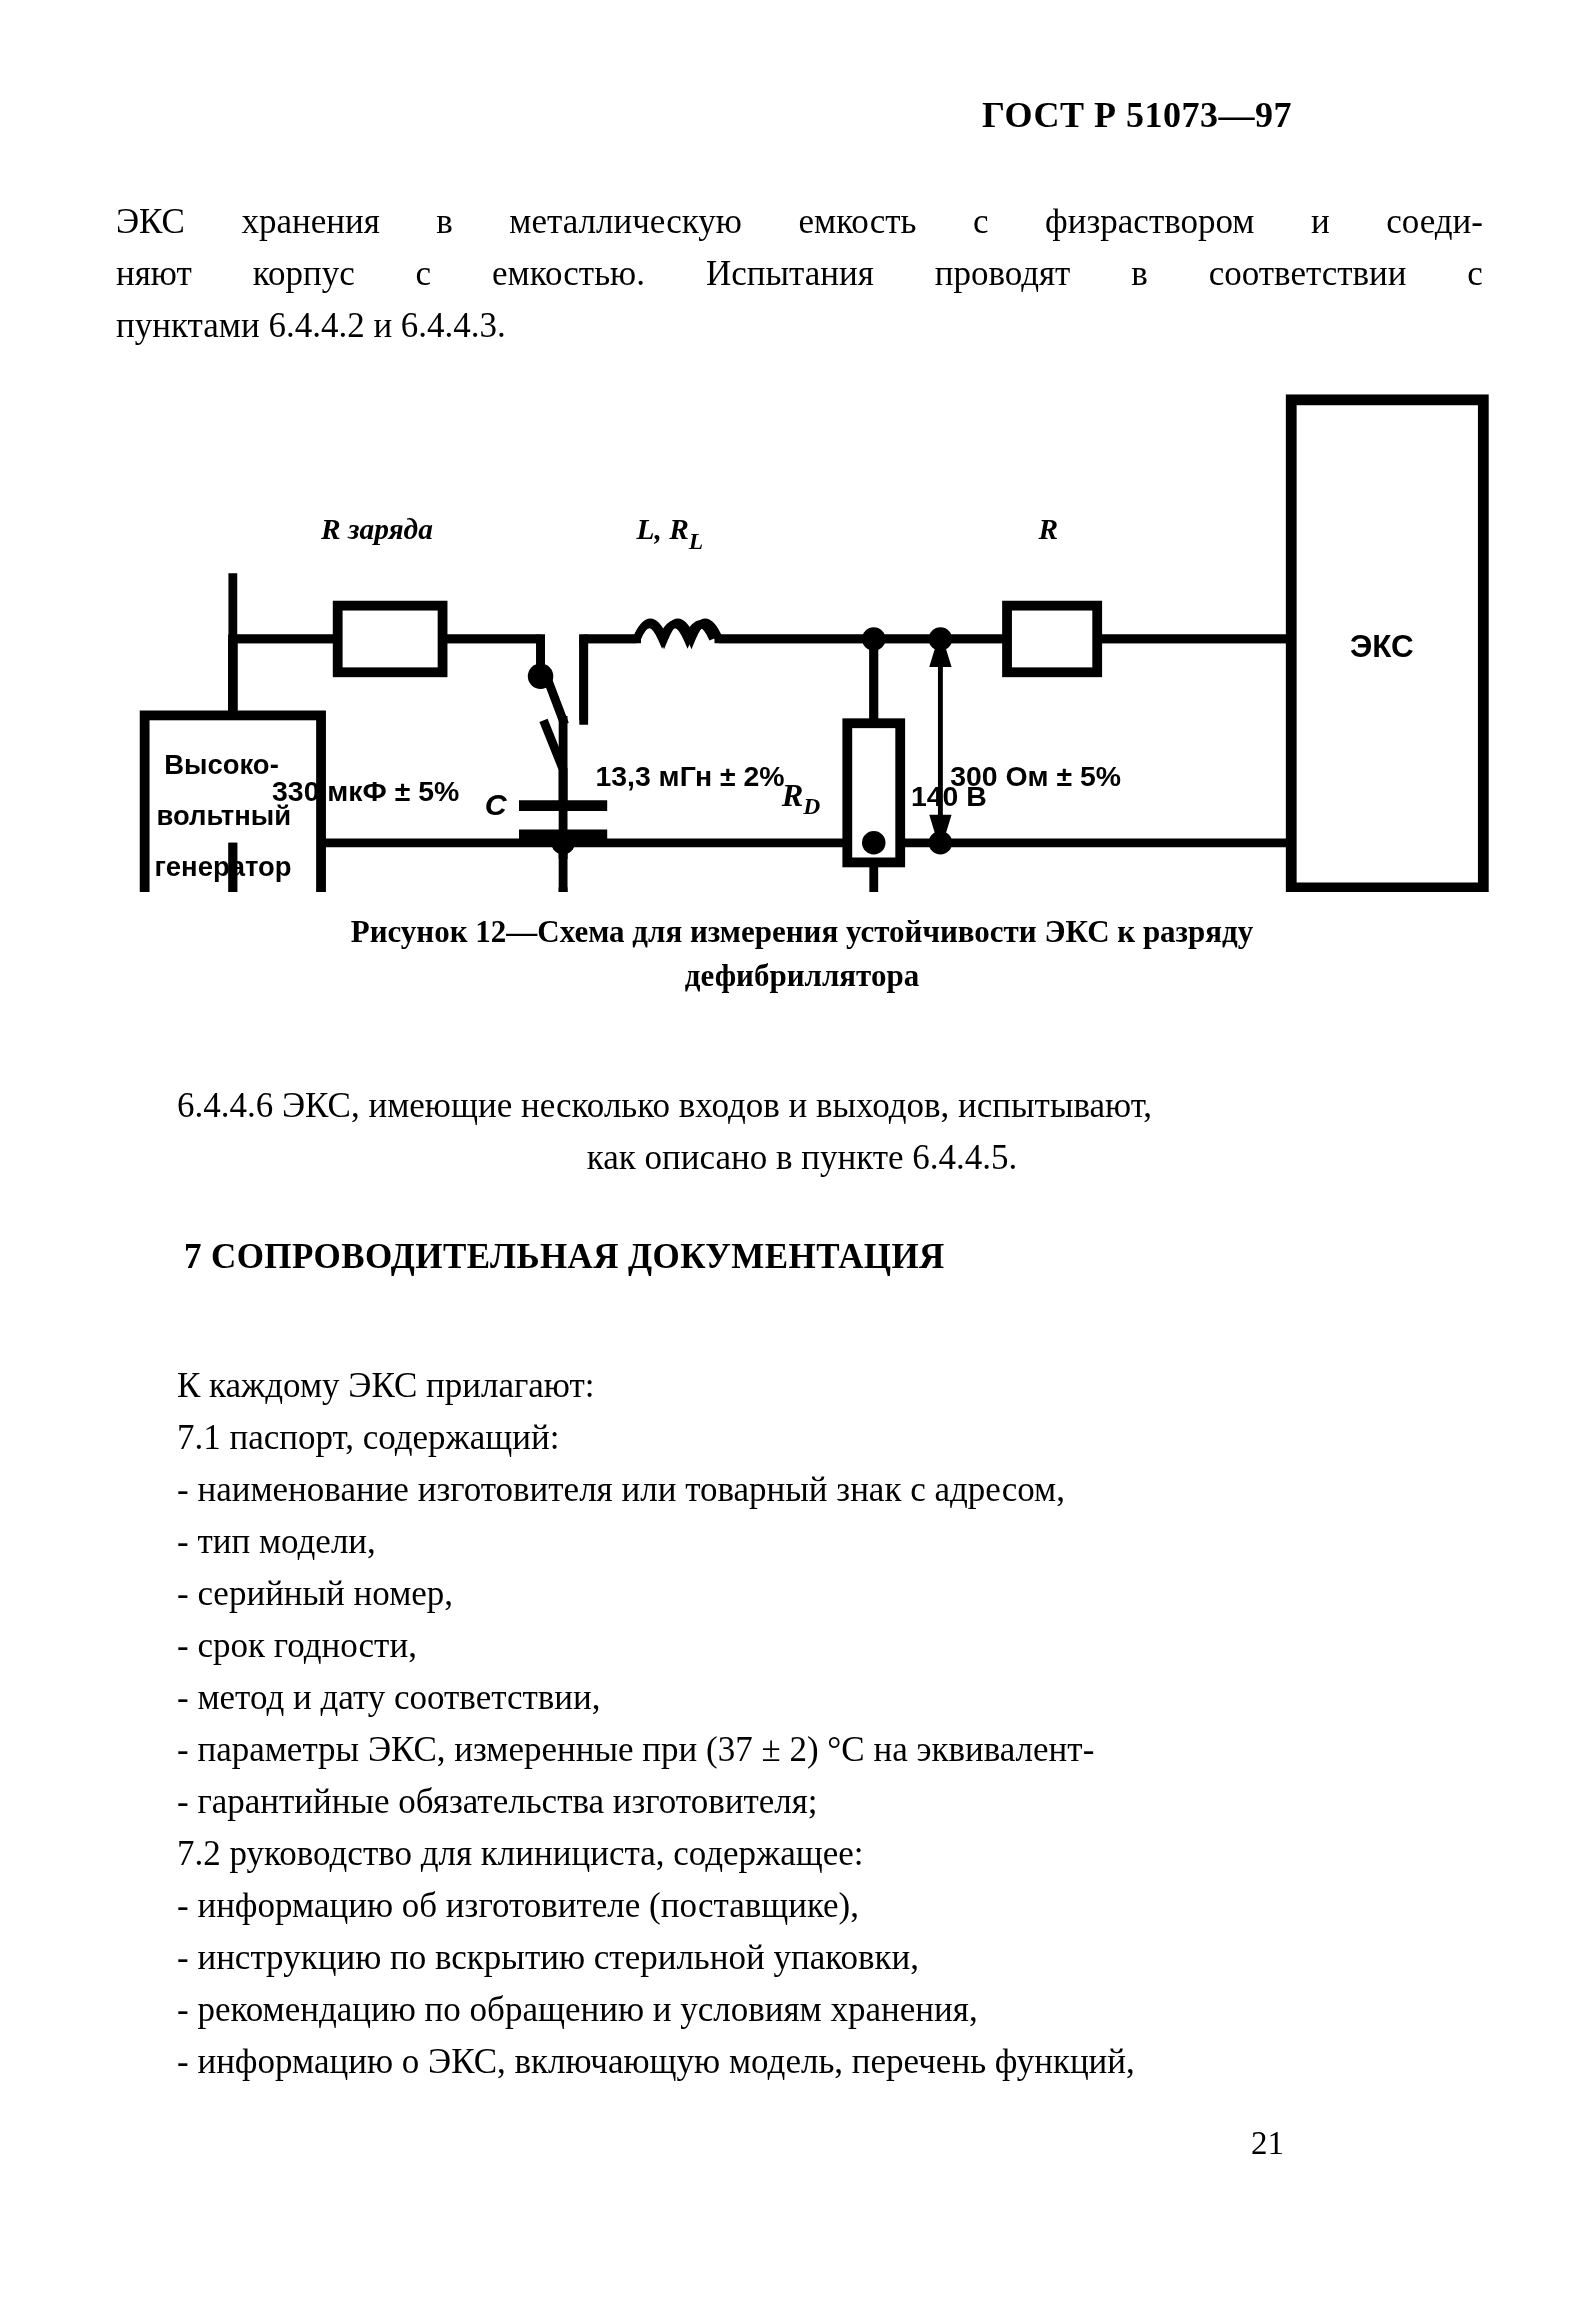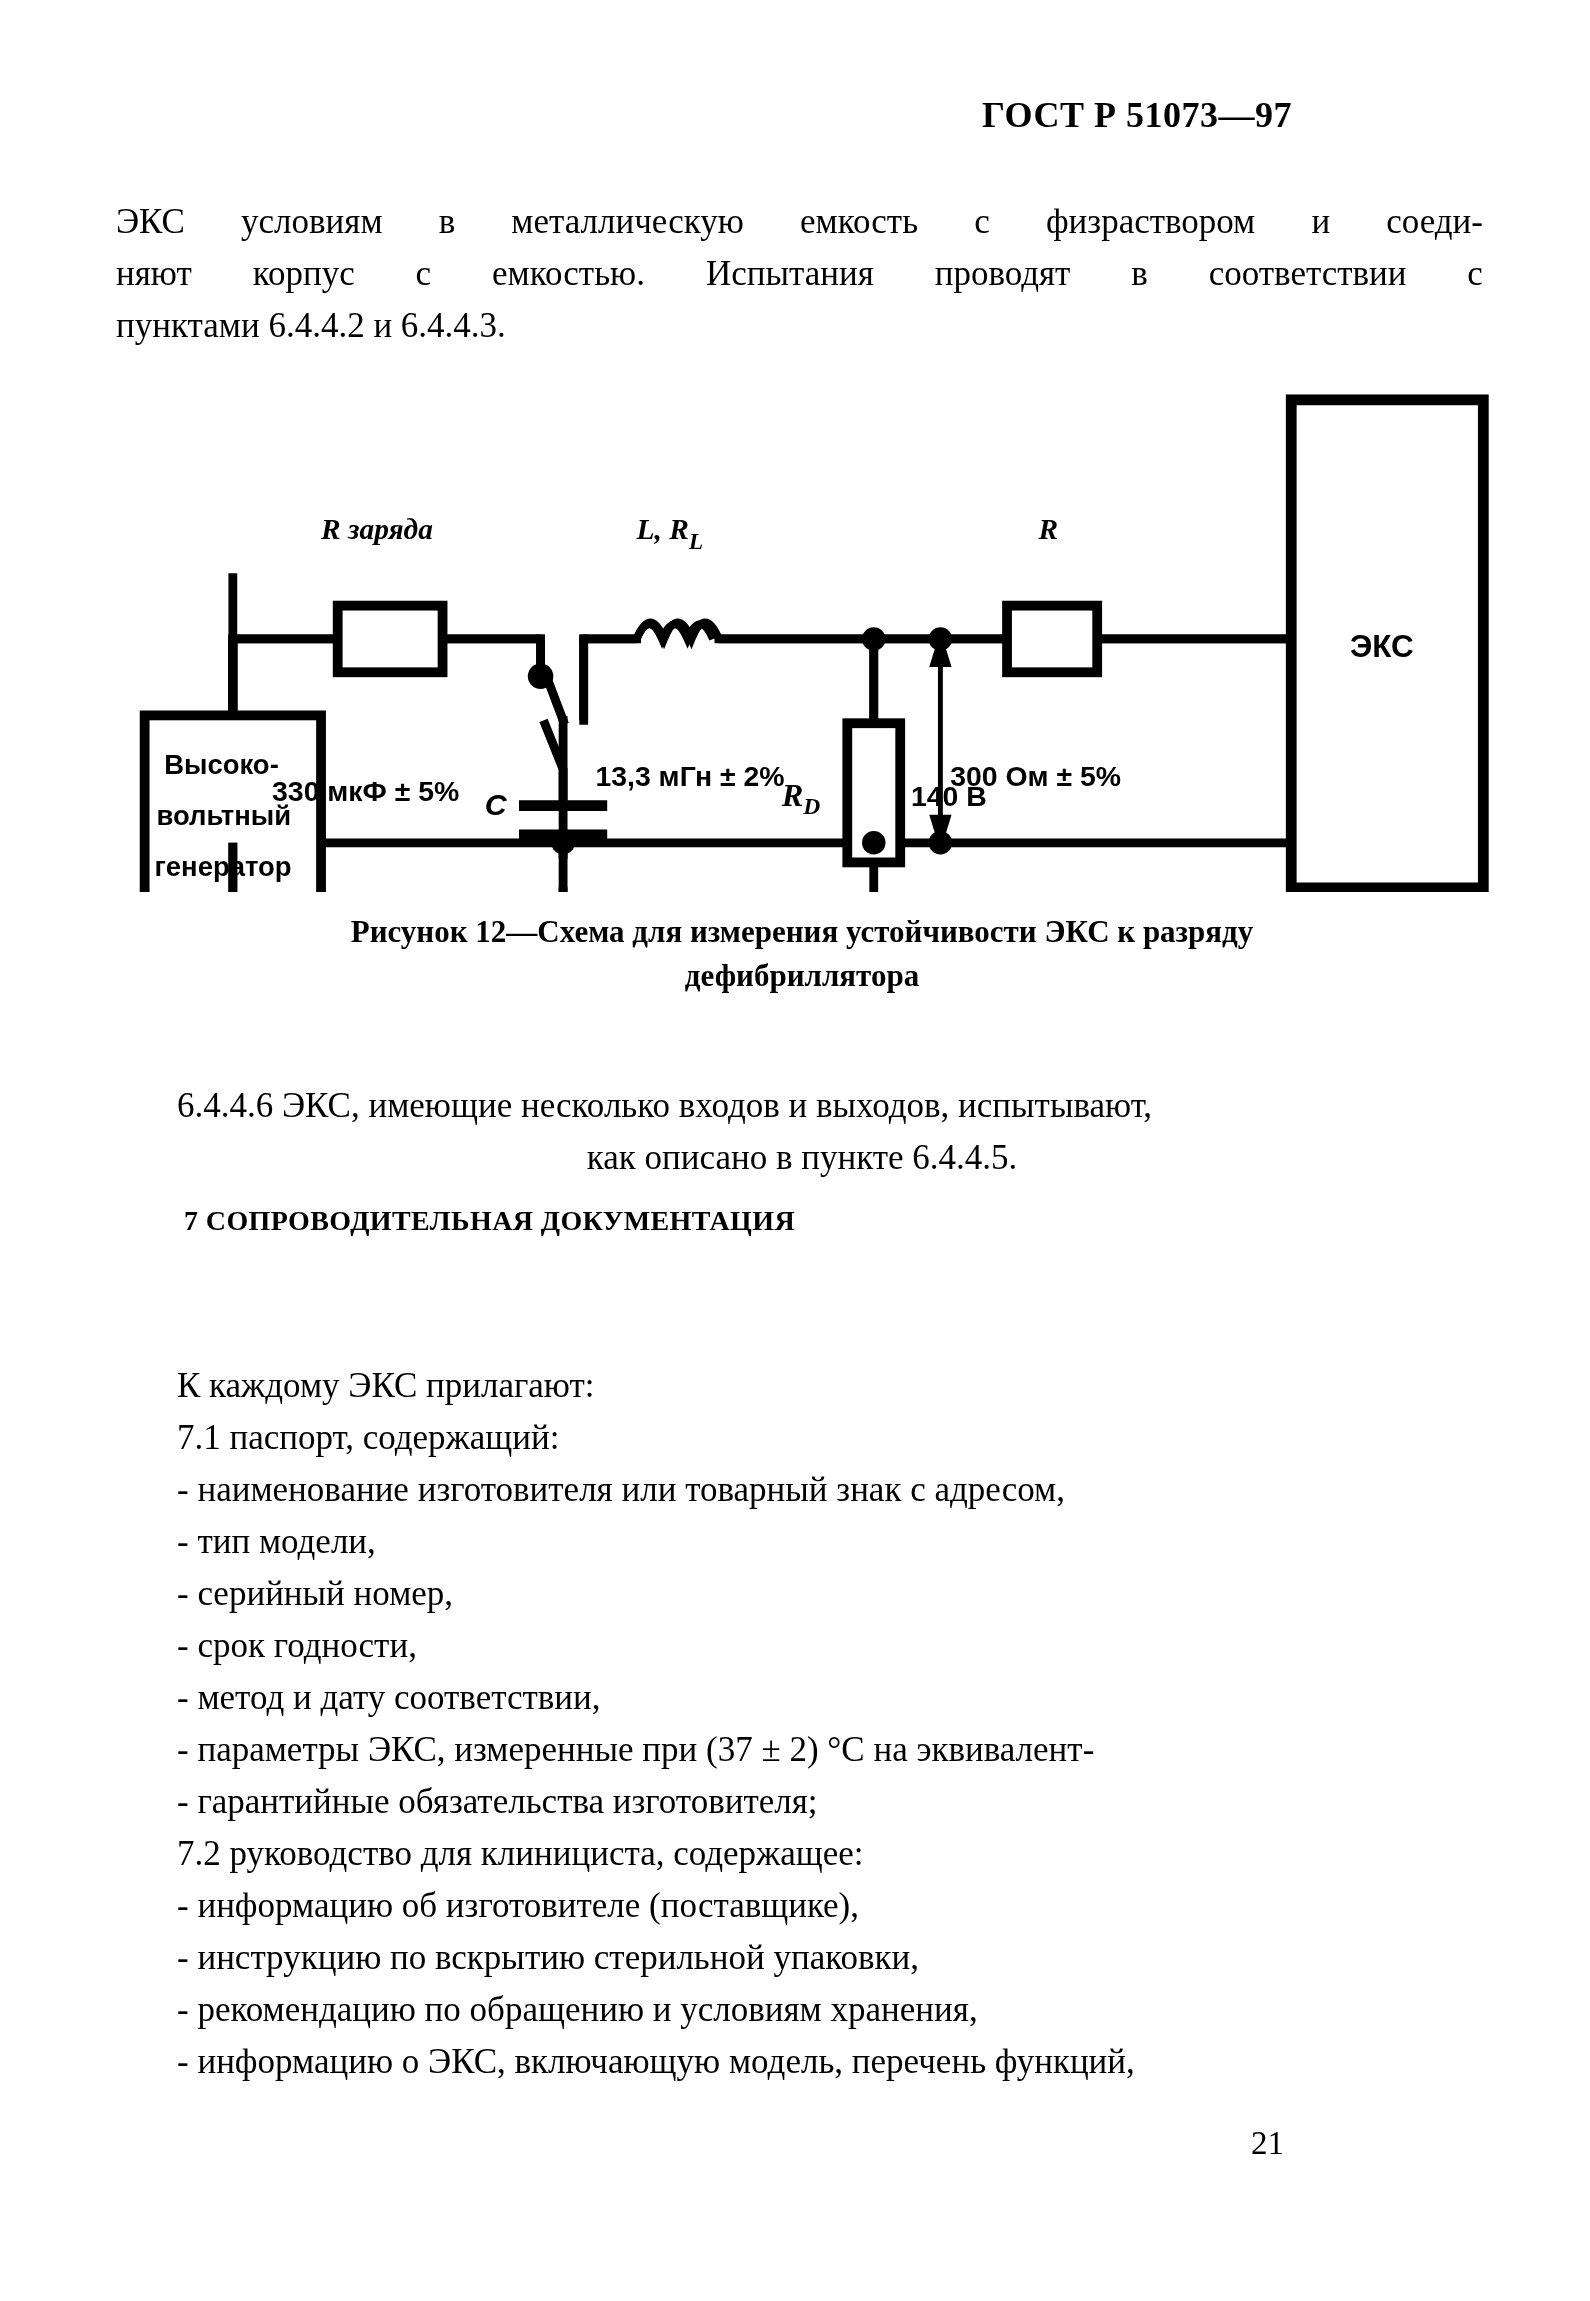--- a/index.html
+++ b/index.html
@@ -76,22 +76,22 @@
     font-size: 31px;
     line-height: 44px;
     font-weight: bold;
   }
   .figcaption .cap-line { display: block; }
 
   
   .section-head {
     position: absolute;
     left: 184px;
-    top: 1205px;
-    font-size: 28px;
+    top: 1237px;
+    font-size: 35px;
     font-weight: bold;
     letter-spacing: 0.4px;
     white-space: nowrap;
   }
 
   
   .block-644 {
     position: absolute;
     left: 116px;
     top: 1070px;
@@ -125,21 +125,21 @@
 </head>
 <body>
 
 <div class="page">
 
   <div class="header">ГОСТ Р 51073—97</div>
 
   <div class="content">
     <span class="line justify">
       <span>ЭКС</span>
-      <span>условиям</span>
+      <span>хранения</span>
       <span>в</span>
       <span>металлическую</span>
       <span>емкость</span>
       <span>с</span>
       <span>физраствором</span>
       <span>и</span>
       <span>соеди-</span>
     </span>
     <span class="line justify">
       <span>няют</span>

